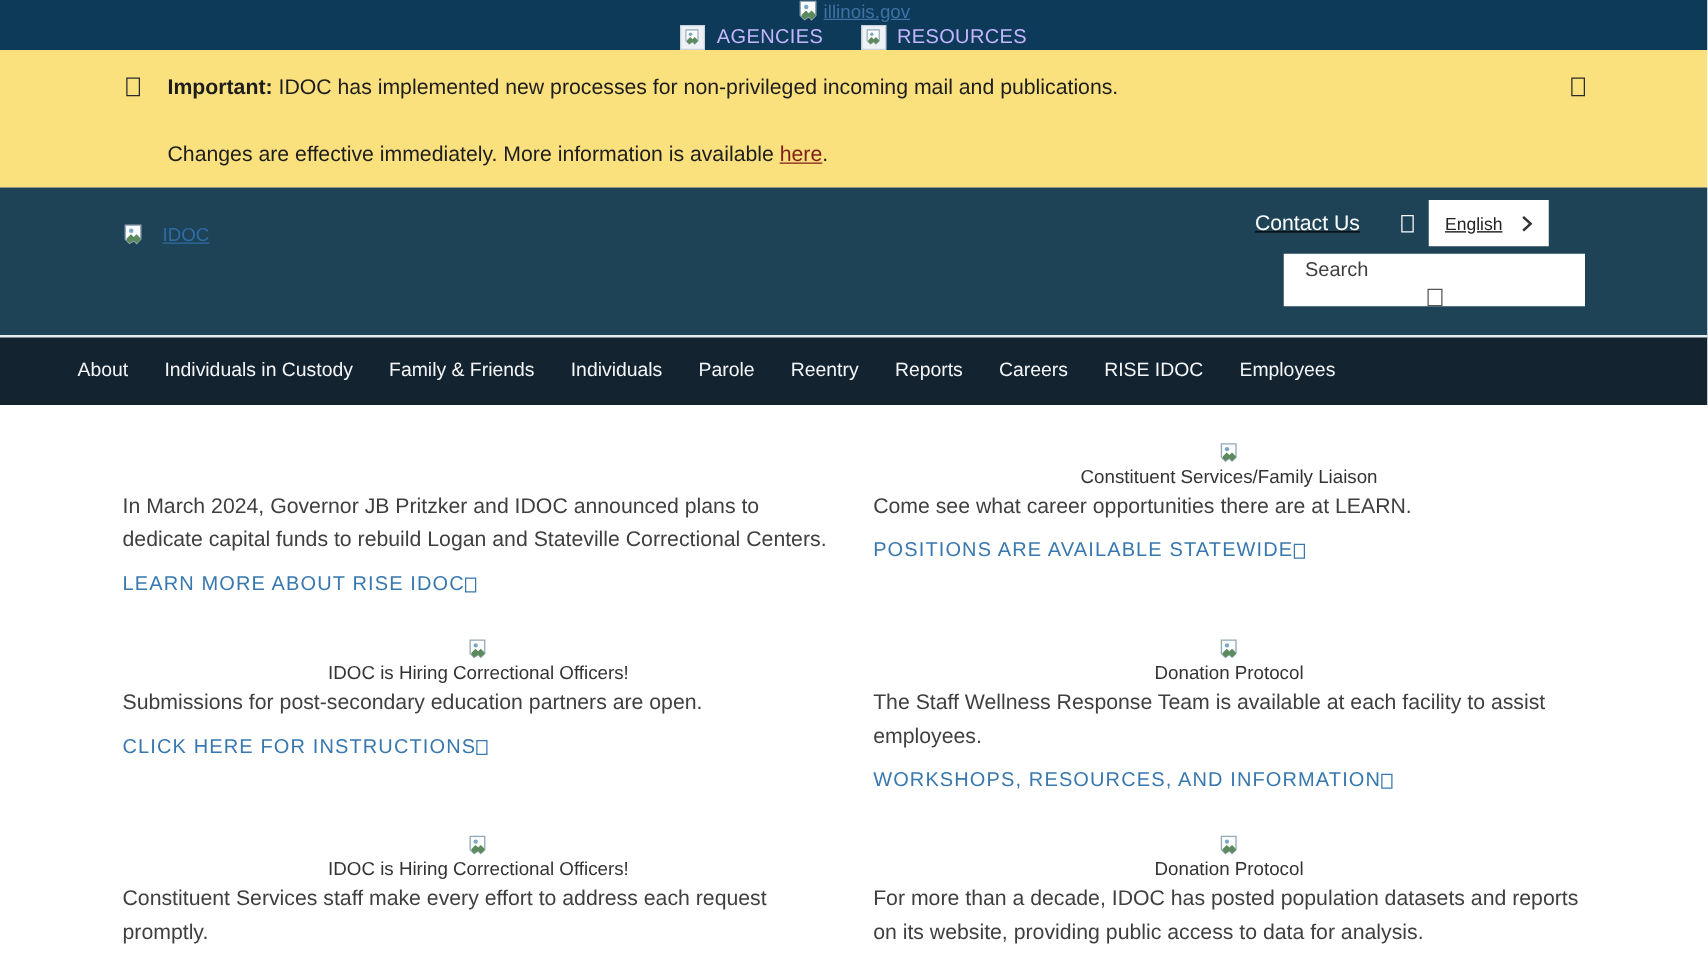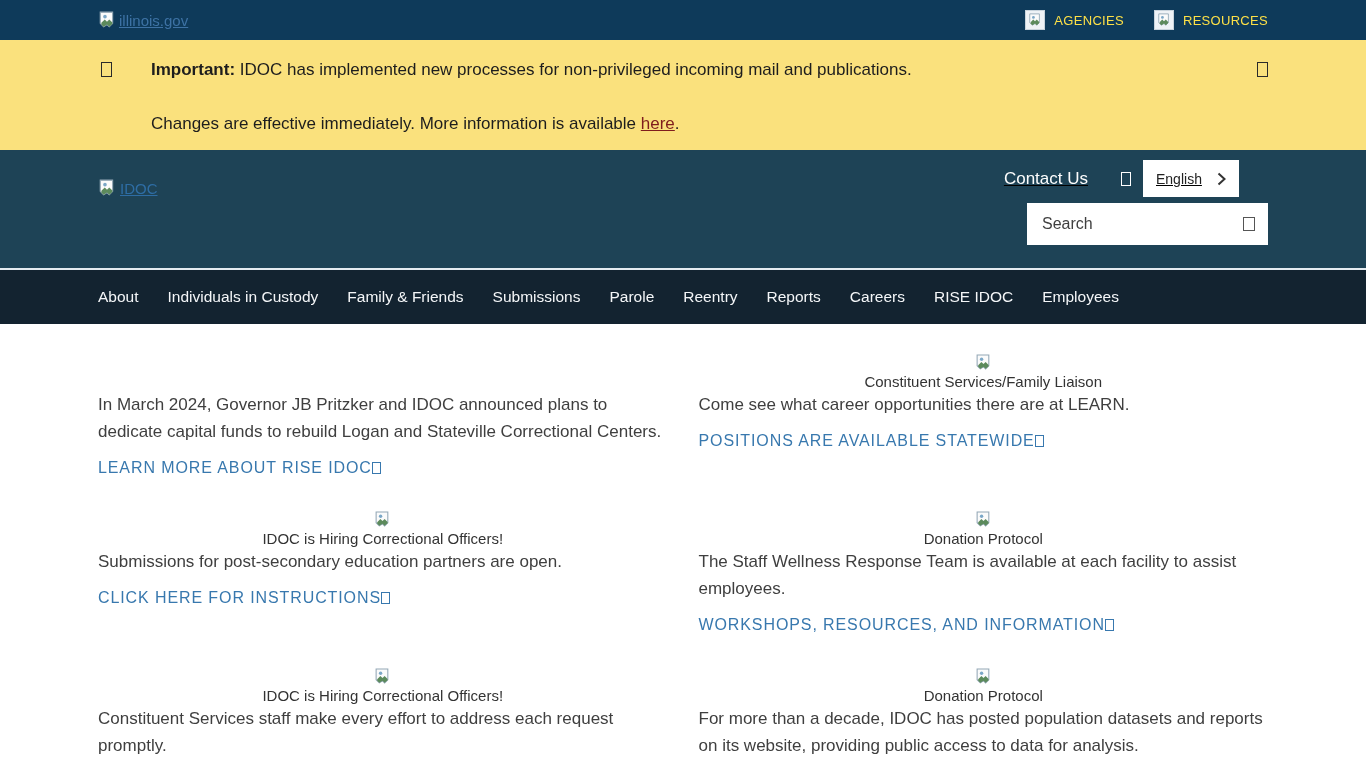--- a/index.html
+++ b/index.html
@@ -6,88 +6,88 @@
   html,body { margin:0; padding:0; }
   body {
     width:1366px; height:768px; overflow:hidden; background:#ffffff;
     font-family:"Liberation Sans", sans-serif;
   }
   a { text-decoration:none; }
 
   
   .utility-bar {
     height:40px; background:#0e3a5a; display:flex; align-items:center;
-    justify-content:space-between; padding:0 98px;
+    justify-content:space-between; padding:0 98px;flex-direction:column;
   }
   .util-logo {
     display:inline-flex; align-items:center; gap:3px;
     color:#3d72a4; font-size:15px; text-decoration:underline; cursor:pointer;
   }
   .util-links { display:flex; gap:30px; }
   .util-link {
     display:inline-flex; align-items:center; gap:9px;
-    color:#fde047; font-size:13px; letter-spacing:.3px; cursor:pointer;
+    color:#c4b5fd; font-size:16px; letter-spacing:.3px; cursor:pointer;
   }
   .util-icon-box {
     width:20px; height:20px; background:#eef2f6; border:1px solid #c8d3dc;
     display:inline-flex; align-items:center; justify-content:center;
   }
 
   
   .bimg { flex:0 0 auto; display:inline-block; }
 
   
   .tofu {
     display:inline-block; width:11px; height:15px;
     border:1.5px solid currentColor;
   }
 
   
   .alert { background:#fae17d; height:110px; padding:19px 98px 0; display:flex; }
   .alert-icon { color:#2a2a2a; margin:3px 22px 0 3px; }
   .alert-body { flex:1; color:#1d1d1d; font-size:17px; }
-  .alert-line { margin:0 17px 33px; line-height:21px; }
+  .alert-line { margin:0 0 33px; line-height:21px; }
   .alert-line:last-child { margin-bottom:0; }
   .alert-line strong { font-weight:bold; }
   .alert-link { color:#7f1d1d; text-decoration:underline; cursor:pointer; }
   .alert-close { color:#2a2a2a; margin:3px 0 0 22px; cursor:pointer; }
 
   
   .site-header { height:118px; background:#1e4356; position:relative; }
   .site-logo {
     position:absolute; left:98px; top:29px;
-    display:inline-flex; align-items:center; gap:4px;
+    display:inline-flex; align-items:center; gap:14px;
     color:#2e6da4; font-size:15px; text-decoration:underline; cursor:pointer;
   }
   .header-controls {
     position:absolute; top:10px; right:127px; height:37px;
     display:flex; align-items:center;text-decoration:underline;
   }
   .contact-link { color:#fdfdfd; font-size:17px; margin-right:33px; cursor:pointer; }
   .globe-tofu { color:#ffffff; width:10px; height:14px; margin-right:12px; cursor:pointer; }
   .lang-btn {
     width:96px; height:37px; background:#ffffff; border:none; cursor:pointer;
     display:inline-flex; align-items:center; justify-content:space-between;
     padding:0 13px; font-family:inherit; font-size:14px; color:#222222;
   }
   .search-box {
     position:absolute; top:53px; right:98px; width:241px; height:42px;
-    background:#ffffff; display:flex; align-items:center; padding:0 13px;
+    background:#ffffff; display:flex; align-items:center; padding:0 13px;flex-direction:column;
   }
   .search-input {
     flex:1; border:none; outline:none; font-family:inherit;
     font-size:16px; color:#3f3f3f; background:transparent; min-width:0;
   }
   .search-input::placeholder { color:#3f3f3f; opacity:1; }
   .search-tofu { color:#555555; width:12px; height:14px; cursor:pointer; }
 
   
   .main-nav {
     height:56px; background:#132330; border-top:2px solid #e4ebf0;
-    display:flex; align-items:center; padding:0 98px; gap:29px;
+    display:flex; align-items:center; padding:0 62px; gap:29px;
   }
   .nav-item { color:#f4f6f8; font-size:15.5px; cursor:pointer; white-space:nowrap; }
 
   
   .content { padding:30px 98px 0; }
   .grid {
     display:grid; grid-template-columns:1fr 1fr; column-gap:31px; row-gap:34px;
   }
   .card { min-width:0; }
   .img-alt {
@@ -179,21 +179,21 @@
   <div class="search-box">
     <input class="search-input" placeholder="Search" style="">
     <span class="tofu search-tofu"></span>
   </div>
 </div>
 
 <nav class="main-nav">
   <a class="nav-item">About</a>
   <a class="nav-item">Individuals in Custody</a>
   <a class="nav-item">Family &amp; Friends</a>
-  <a class="nav-item">Submissions</a>
+  <a class="nav-item">Individuals</a>
   <a class="nav-item">Parole</a>
   <a class="nav-item">Reentry</a>
   <a class="nav-item">Reports</a>
   <a class="nav-item">Careers</a>
   <a class="nav-item">RISE IDOC</a>
   <a class="nav-item">Employees</a>
 </nav>
 
 <div class="content">
   <div class="grid">

